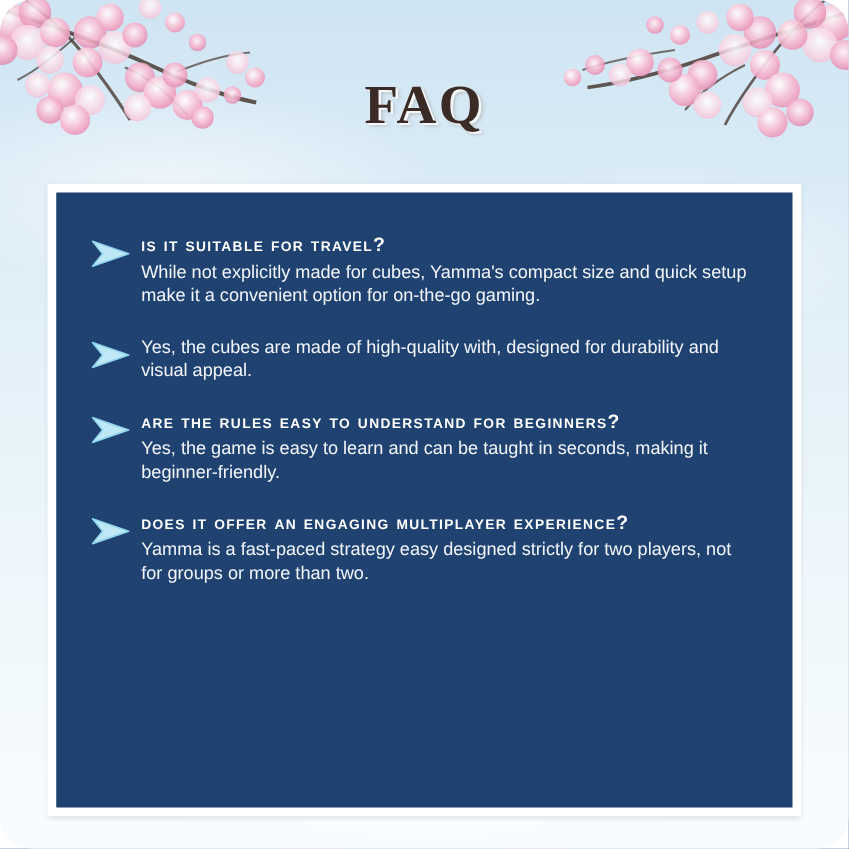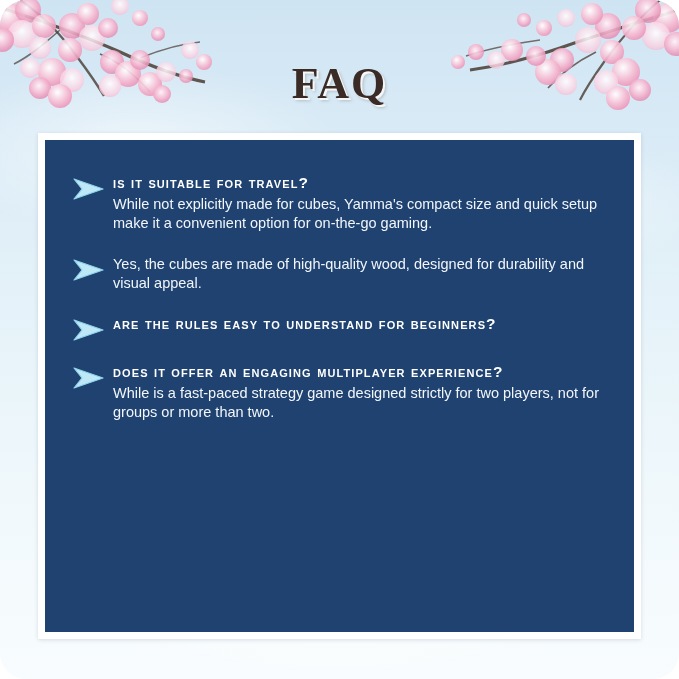--- a/index.html
+++ b/index.html
@@ -61,21 +61,21 @@
     font-size: 44px;
     letter-spacing: 2px;
     color: #3a2b26;
     text-shadow: 2px 2px 0 rgba(255,255,255,0.85), 3px 3px 3px rgba(120,110,100,0.35);
   }
 
   
   .panel-outer {
     position: absolute;
     left: 38px;
-    top: 133px;
+    top: 147px;
     width: 603px;
     height: 506px;
     background: #ffffff;
     padding: 7px;
     box-sizing: border-box;
     box-shadow: 0 1px 4px rgba(60,80,110,0.18);
   }
   .panel {
     width: 100%;
     height: 100%;
@@ -254,43 +254,44 @@
       </div>
 
 
       <div class="faq-item">
         <div class="arrow-wrap">
           <svg width="34" height="22" viewBox="0 0 34 22" xmlns="http://www.w3.org/2000/svg">
             <path d="M1 1 L30 11 L1 21 L9 11 Z" fill="#bfe8f7" stroke="#8fd3ec" stroke-width="1.2" stroke-linejoin="round"></path>
           </svg>
         </div>
         <div class="qa">
-          <div class="answer">Yes, the cubes are made of high-quality wood, designed for durability and visual appeal.</div>
+          <div class="answer">Yes, the cubes are made of high-quality with, designed for durability and visual appeal.</div>
         </div>
       </div>
 
       <div class="faq-item">
         <div class="arrow-wrap">
           <svg width="34" height="22" viewBox="0 0 34 22" xmlns="http://www.w3.org/2000/svg">
             <path d="M1 1 L30 11 L1 21 L9 11 Z" fill="#bfe8f7" stroke="#8fd3ec" stroke-width="1.2" stroke-linejoin="round"></path>
           </svg>
         </div>
         <div class="qa">
           <div class="question">Are the rules easy to understand for beginners?</div>
+          <div class="answer">Yes, the game is easy to learn and can be taught in seconds, making it beginner-friendly.</div>
         </div>
       </div>
 
       <div class="faq-item">
         <div class="arrow-wrap">
           <svg width="34" height="22" viewBox="0 0 34 22" xmlns="http://www.w3.org/2000/svg">
             <path d="M1 1 L30 11 L1 21 L9 11 Z" fill="#bfe8f7" stroke="#8fd3ec" stroke-width="1.2" stroke-linejoin="round"></path>
           </svg>
         </div>
         <div class="qa">
           <div class="question">Does it offer an engaging multiplayer experience?</div>
-          <div class="answer">While is a fast-paced strategy game designed strictly for two players, not for groups or more than two.</div>
+          <div class="answer">Yamma is a fast-paced strategy easy designed strictly for two players, not for groups or more than two.</div>
         </div>
       </div>
 
     </div>
   </div>
 
 </div>
 
 </body></html>

